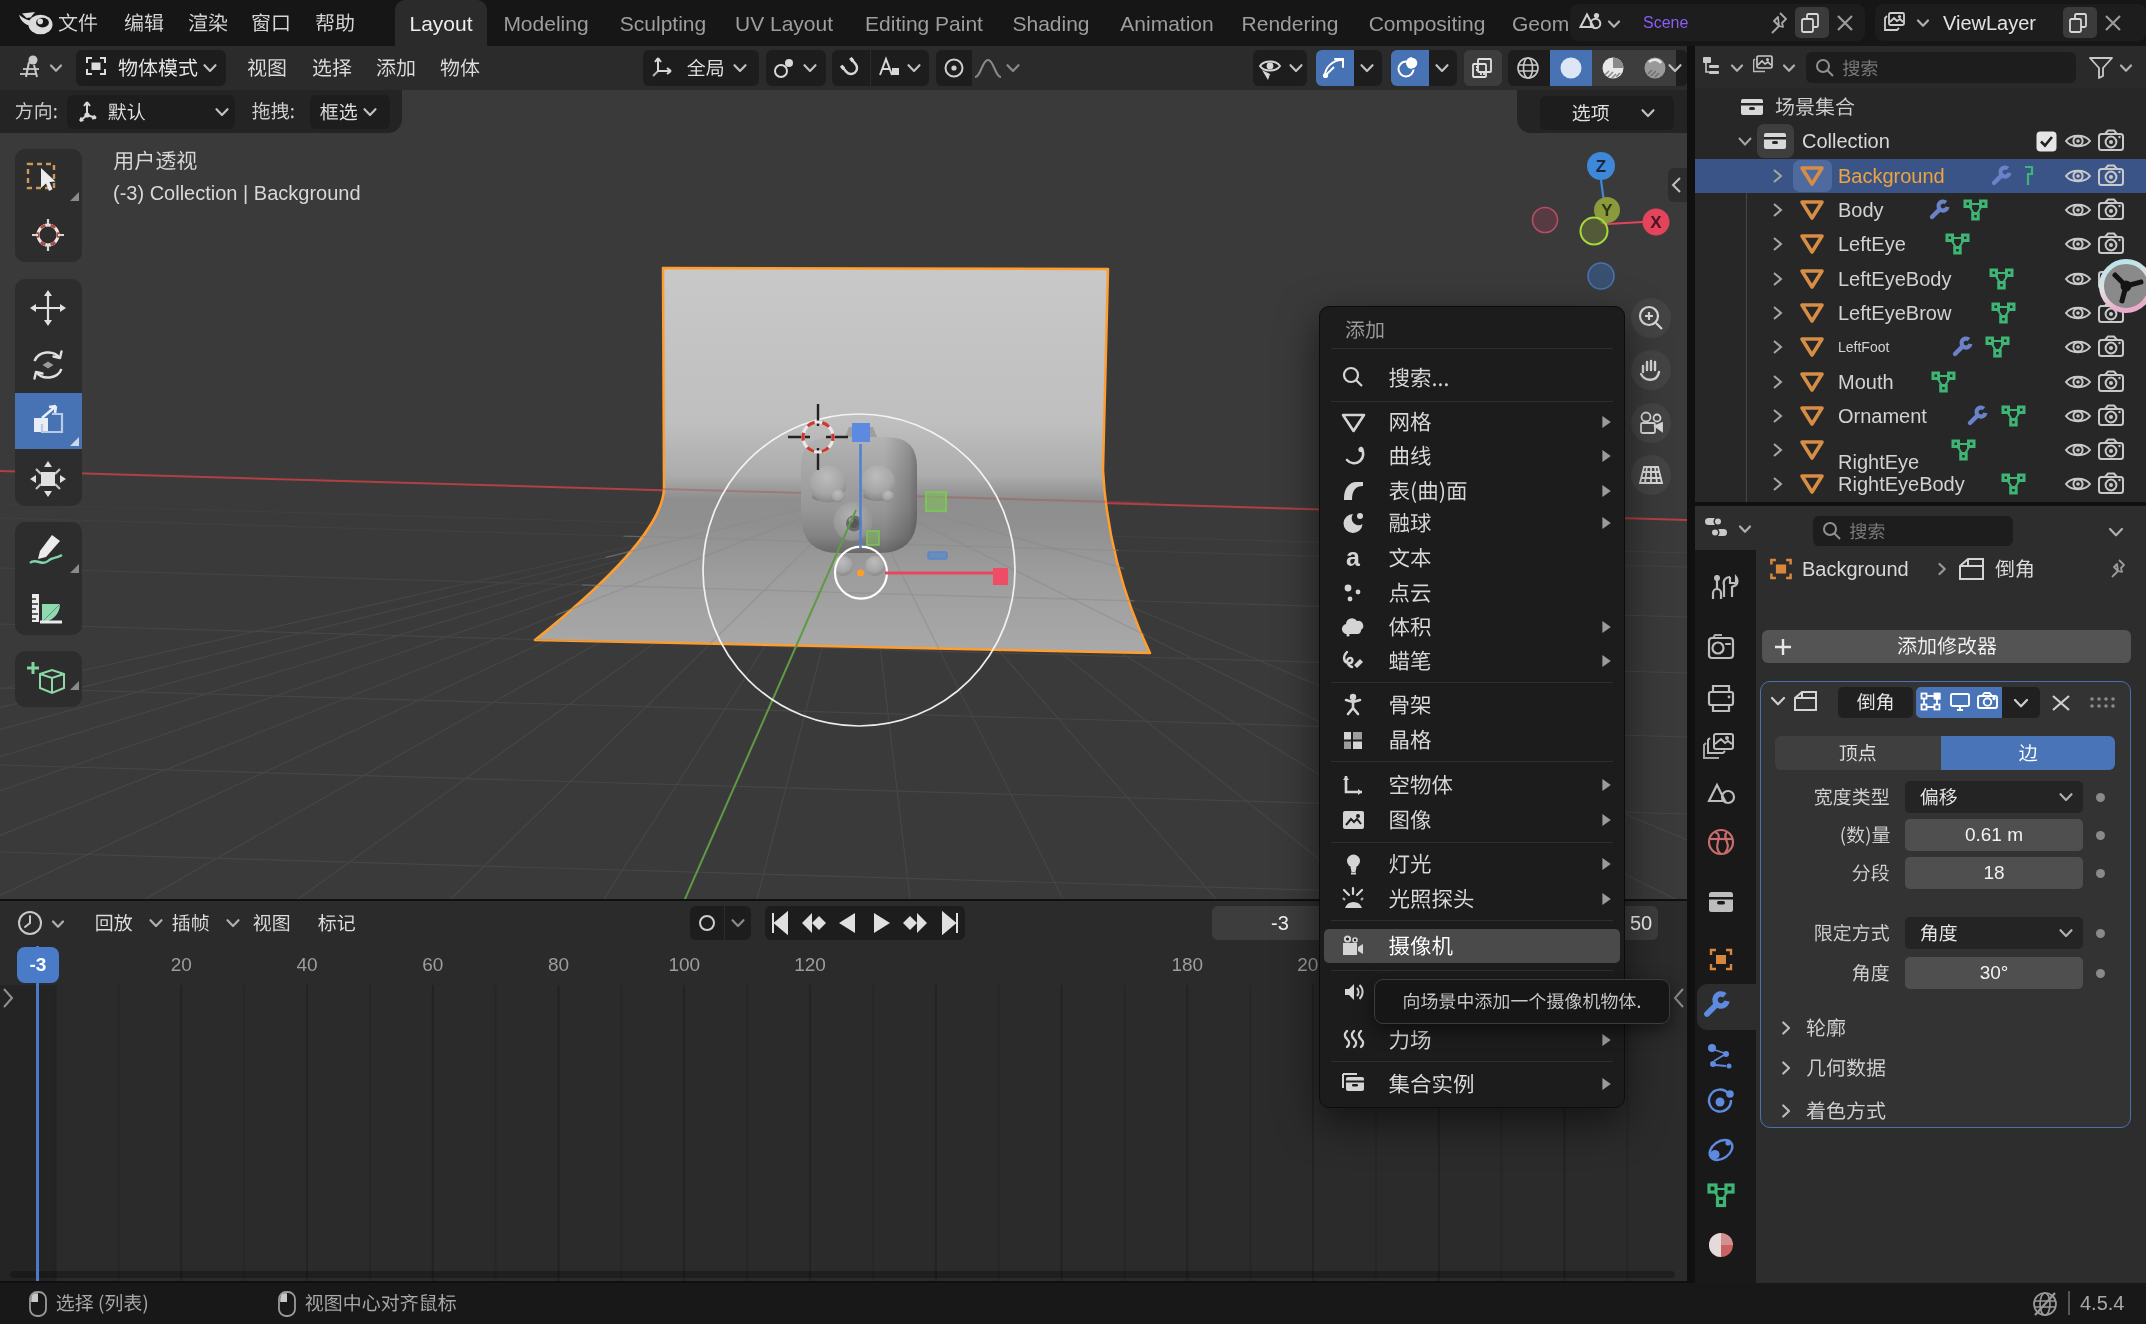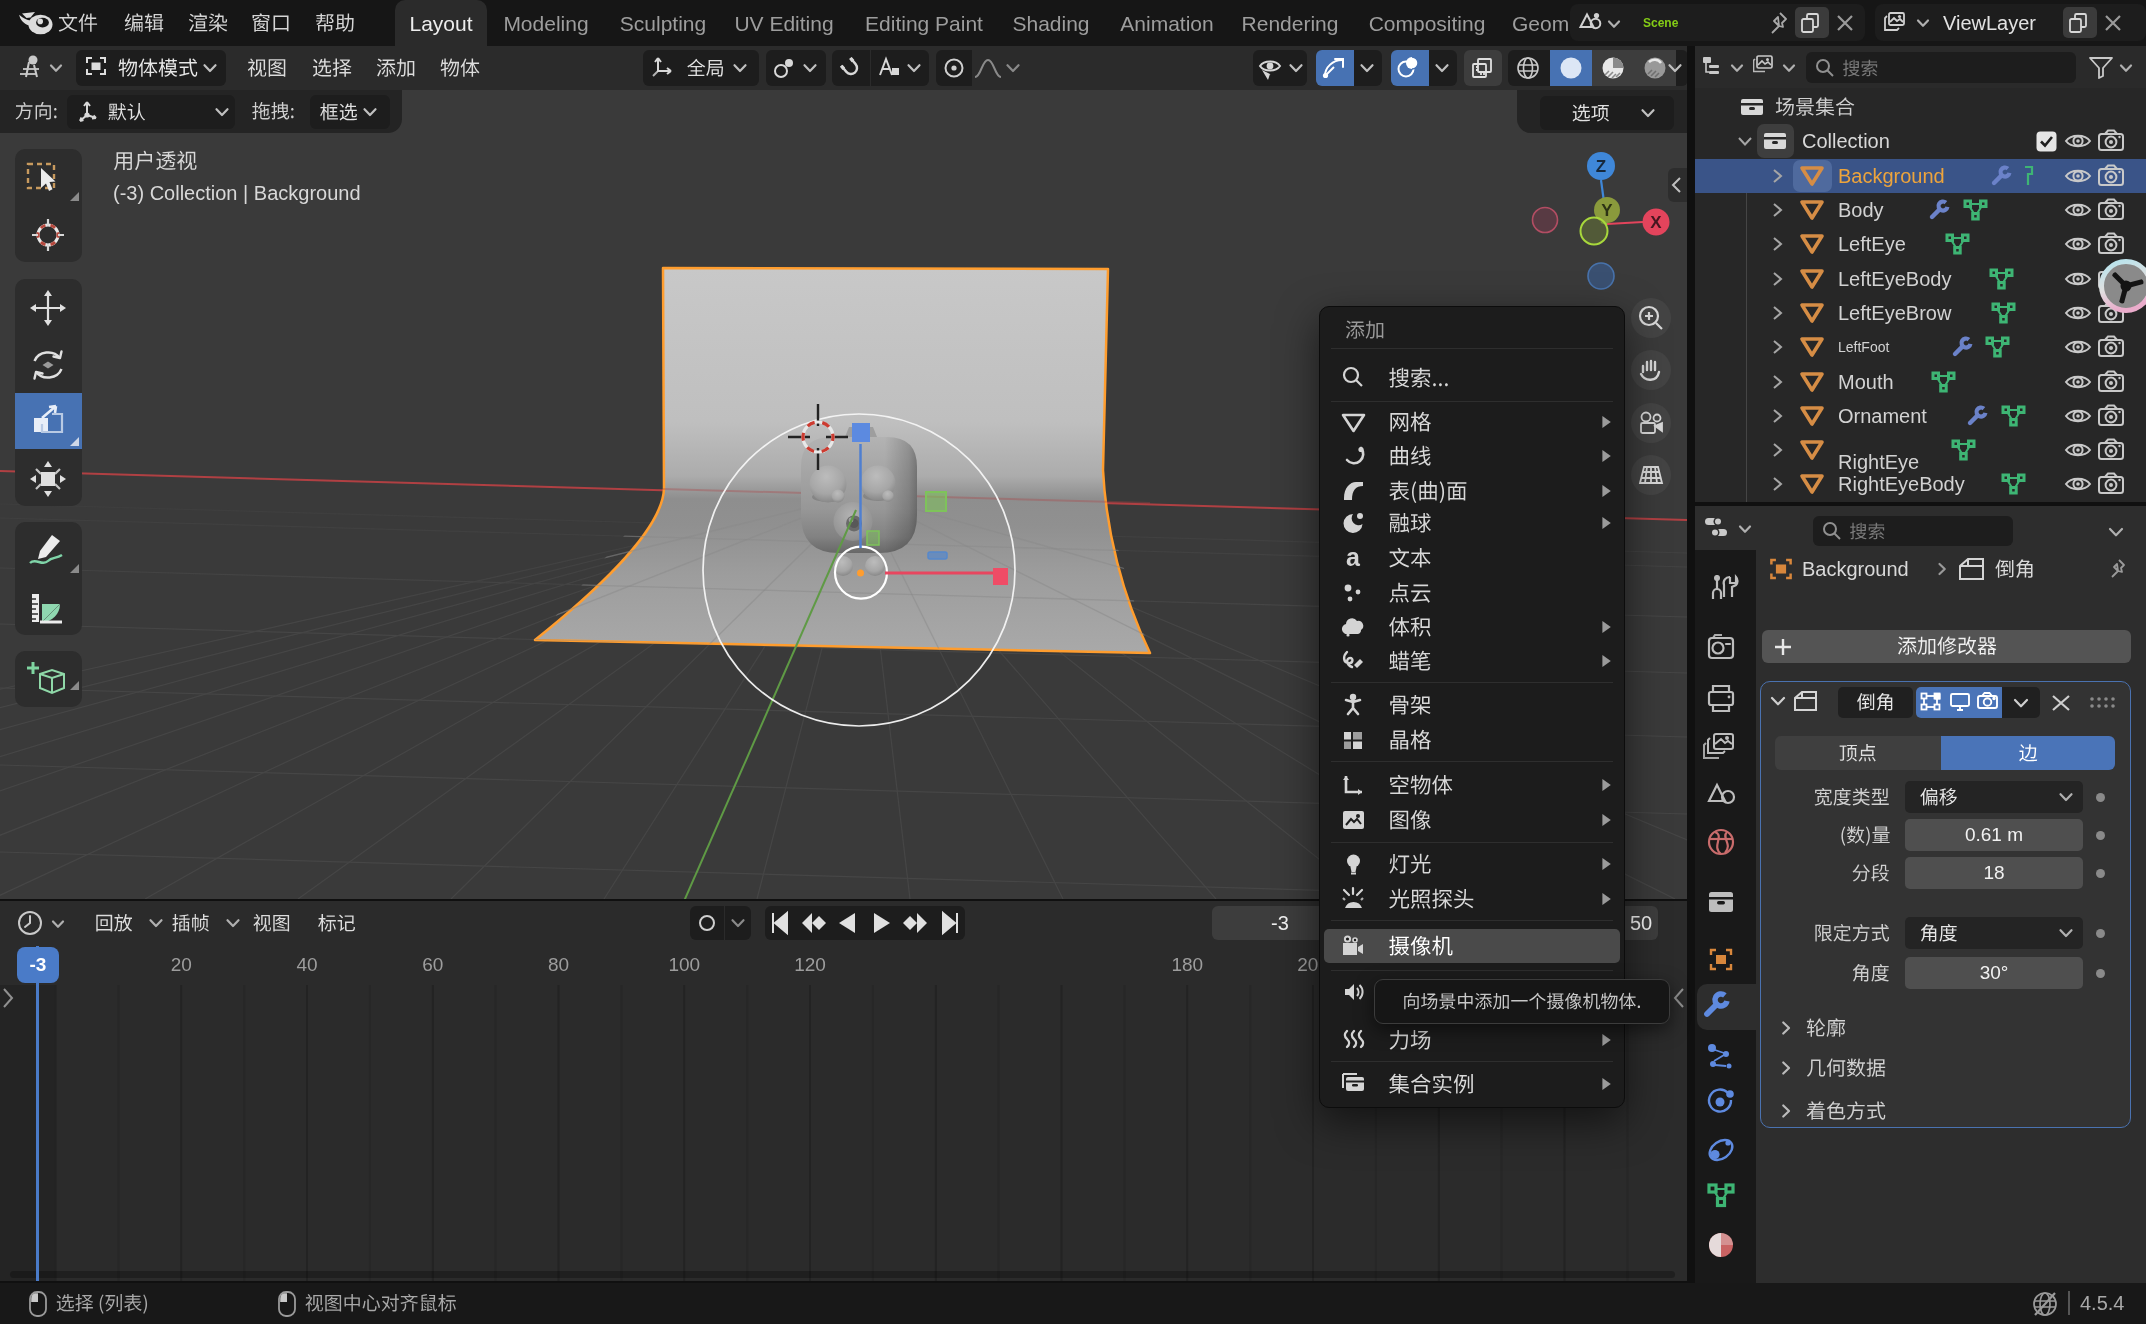--- a/index.html
+++ b/index.html
@@ -23,39 +23,39 @@
 <svg style="position:absolute;left:245.0px;top:7.0px;width:52.0px;height:32.0px;overflow:visible" viewBox="-6.0 -23.2 52.0 32.0">
       <path fill="#d5d5d5" d="M7.4 -13.5C5.9 -12.2 3.6 -11.2 1.7 -10.7L2.5 -9.5C4.6 -10.2 6.8 -11.4 8.5 -12.7ZM11.5 -12.6C13.6 -11.7 16.2 -10.3 17.5 -9.4L18.5 -10.4C17.1 -11.3 14.4 -12.6 12.4 -13.5ZM8.6 -11.5C8.3 -10.9 7.8 -10.1 7.3 -9.4H3.3V1.6H4.8V0.8H15.4V1.5H16.9V-9.4H8.9C9.4 -9.9 9.8 -10.5 10.2 -11.1ZM4.8 -0.3V-8.3H15.4V-0.3ZM7.3 -4.4C8.1 -4.1 9 -3.7 9.8 -3.2C8.5 -2.5 7 -1.9 5.5 -1.6C5.8 -1.4 6.1 -1 6.2 -0.7C7.9 -1.1 9.5 -1.7 10.9 -2.7C12 -2.1 12.9 -1.5 13.5 -1L14.3 -1.9C13.7 -2.3 12.8 -2.9 11.9 -3.4C12.8 -4.2 13.6 -5.2 14.1 -6.4L13.3 -6.7L13.1 -6.7H8.5C8.7 -7 8.9 -7.4 9.1 -7.7L7.9 -7.9C7.5 -6.9 6.6 -5.8 5.5 -4.9C5.8 -4.7 6.2 -4.4 6.4 -4.2C7 -4.6 7.5 -5.2 7.9 -5.7H12.5C12 -5 11.5 -4.4 10.8 -3.9C9.9 -4.4 8.9 -4.8 8 -5.1ZM8.5 -16.5C8.8 -16.1 9 -15.6 9.2 -15.1H1.5V-11.9H3V-13.9H16.9V-12H18.4V-15.1H11C10.8 -15.7 10.4 -16.4 10.1 -16.9Z M22.5 -14.7V1.1H24.1V-0.6H35.9V1H37.5V-14.7ZM24.1 -2.1V-13.2H35.9V-2.1Z"></path>
     </svg>
 <svg style="position:absolute;left:309.0px;top:7.0px;width:52.0px;height:32.0px;overflow:visible" viewBox="-6.0 -23.2 52.0 32.0">
       <path fill="#d5d5d5" d="M5.5 -16.8V-15.2H1.3V-14H5.5V-12.5H1.7V-11.4H5.5V-10.9C5.5 -10.6 5.4 -10.2 5.3 -9.8H1V-8.6H4.7C4.1 -7.7 3.1 -6.8 1.4 -6.2C1.7 -5.9 2.2 -5.5 2.4 -5.1C4.6 -6 5.8 -7.3 6.4 -8.6H10.8V-9.8H6.9C7 -10.2 7 -10.6 7 -10.9V-11.4H10.3V-12.5H7V-14H10.7V-15.2H7V-16.8ZM11.7 -16V-6.1H13.1V-14.7H16.5C16 -13.8 15.3 -12.8 14.7 -11.9C16.4 -10.9 17.1 -10 17.1 -9.3C17.1 -8.9 17 -8.6 16.6 -8.5C16.4 -8.4 16.1 -8.3 15.8 -8.3C15.2 -8.3 14.5 -8.3 13.6 -8.4C13.8 -8 14 -7.5 14.1 -7.1C14.9 -7 15.7 -7 16.4 -7.1C16.8 -7.1 17.3 -7.3 17.6 -7.4C18.3 -7.8 18.6 -8.3 18.6 -9.2C18.6 -10.1 18 -11.1 16.3 -12.1C17.1 -13.1 18 -14.4 18.8 -15.4L17.7 -16L17.5 -16ZM3 -5.2V0.5H4.5V-3.9H9.2V1.6H10.7V-3.9H15.8V-1.2C15.8 -0.9 15.7 -0.8 15.4 -0.8C15 -0.8 13.9 -0.8 12.6 -0.8C12.8 -0.5 13 0.1 13.1 0.5C14.8 0.5 15.8 0.5 16.5 0.3C17.1 0 17.3 -0.4 17.3 -1.1V-5.2H10.7V-6.8H9.2V-5.2Z M32.7 -16.8C32.7 -15.3 32.7 -13.7 32.6 -12.3H29.3V-10.8H32.6C32.3 -6 31.3 -1.9 27.4 0.5C27.8 0.8 28.3 1.3 28.5 1.6C32.6 -1 33.7 -5.6 34 -10.8H37.1C36.9 -3.5 36.7 -0.8 36.2 -0.2C36 0 35.8 0.1 35.5 0.1C35 0.1 34 0.1 32.9 -0C33.1 0.4 33.3 1 33.3 1.4C34.4 1.5 35.5 1.5 36.1 1.4C36.7 1.4 37.1 1.2 37.5 0.7C38.2 -0.2 38.4 -3.1 38.6 -11.5C38.6 -11.7 38.6 -12.3 38.6 -12.3H34.1C34.1 -13.7 34.1 -15.3 34.1 -16.8ZM20.7 -1.9 21 -0.4C23.4 -0.9 26.7 -1.7 29.9 -2.4L29.8 -3.8L28.7 -3.6V-15.8H22.1V-2.2ZM23.5 -2.5V-5.9H27.2V-3.2ZM23.5 -10.2H27.2V-7.2H23.5ZM23.5 -11.5V-14.5H27.2V-11.5Z"></path>
     </svg>
 <div style="position:absolute;left:395px;top:0;width:92px;height:46px;background:#2b2b2b;border-radius:10px 10px 0 0"></div>
 <div style="position:absolute;left:141px;width:600px;text-align:center;top:3px;height:42px;line-height:42px;font-size:21px;color:#ededed;font-weight:normal;letter-spacing:0;white-space:pre">Layout</div>
 <div style="position:absolute;left:246px;width:600px;text-align:center;top:3px;height:42px;line-height:42px;font-size:21px;color:#9d9d9d;font-weight:normal;letter-spacing:0;white-space:pre">Modeling</div>
 <div style="position:absolute;left:363px;width:600px;text-align:center;top:3px;height:42px;line-height:42px;font-size:21px;color:#9d9d9d;font-weight:normal;letter-spacing:0;white-space:pre">Sculpting</div>
-<div style="position:absolute;left:484px;width:600px;text-align:center;top:3px;height:42px;line-height:42px;font-size:21px;color:#9d9d9d;font-weight:normal;letter-spacing:0;white-space:pre">UV Editing</div>
+<div style="position:absolute;left:484px;width:600px;text-align:center;top:3px;height:42px;line-height:42px;font-size:21px;color:#9d9d9d;font-weight:normal;letter-spacing:0;white-space:pre">UV Layout</div>
 <div style="position:absolute;left:624px;width:600px;text-align:center;top:3px;height:42px;line-height:42px;font-size:21px;color:#9d9d9d;font-weight:normal;letter-spacing:0;white-space:pre">Editing Paint</div>
 <div style="position:absolute;left:751px;width:600px;text-align:center;top:3px;height:42px;line-height:42px;font-size:21px;color:#9d9d9d;font-weight:normal;letter-spacing:0;white-space:pre">Shading</div>
 <div style="position:absolute;left:867px;width:600px;text-align:center;top:3px;height:42px;line-height:42px;font-size:21px;color:#9d9d9d;font-weight:normal;letter-spacing:0;white-space:pre">Animation</div>
 <div style="position:absolute;left:990px;width:600px;text-align:center;top:3px;height:42px;line-height:42px;font-size:21px;color:#9d9d9d;font-weight:normal;letter-spacing:0;white-space:pre">Rendering</div>
 <div style="position:absolute;left:1127px;width:600px;text-align:center;top:3px;height:42px;line-height:42px;font-size:21px;color:#9d9d9d;font-weight:normal;letter-spacing:0;white-space:pre">Compositing</div>
 <div style="position:absolute;left:1510px;top:0;width:58px;height:46px;overflow:hidden">
       <div style="position:absolute;left:2px;top:3px;height:42px;line-height:42px;font-size:21px;color:#9d9d9d;font-weight:normal;letter-spacing:0;white-space:pre">Geome</div>
     </div>
 <div style="position:absolute;left:1570px;top:4px;width:295px;height:37px;background:#1d1d1d;border-radius:8px"></div>
 <svg style="position:absolute;left:1578px;top:11px;" width="50" height="24" viewBox="0 0 50 24">
       <g stroke="#d0d0d0" fill="none" stroke-width="2">
         <path d="M9,3.5 L15.5,16 L2.5,16 Z"></path>
         <circle cx="17.5" cy="12.5" r="4.8"></circle>
         <circle cx="18.5" cy="4.5" r="2.6" fill="#d0d0d0" stroke="none"></circle>
       </g>
       <path d="M31,10.5 L36,15.75 L41,10.5" stroke="#b0b0b0" stroke-width="2.2" fill="none" stroke-linecap="round" stroke-linejoin="round"></path>
     </svg>
-<div style="position:absolute;left:1643px;top:3px;height:40px;line-height:40px;font-size:12px;color:#84cc16;font-weight:bold;letter-spacing:0;white-space:pre">Scene</div>
+<div style="position:absolute;left:1643px;top:3px;height:40px;line-height:40px;font-size:16px;color:#8b5cf6;font-weight:normal;letter-spacing:0;white-space:pre">Scene</div>
 <svg style="position:absolute;left:1764px;top:10px;" width="26" height="26" viewBox="0 0 26 26">
       <path d="M16,3 L22,9 L18,13 L19,17 L15,16 L8,23 M15,16 L10,11 L14,7 Z" stroke="#a8a8a8" stroke-width="1.8" fill="none" stroke-linejoin="round"></path>
     </svg>
 <div style="position:absolute;left:1795px;top:7px;width:34px;height:31px;background:#3b3b3b;border-radius:5px"></div>
 <svg style="position:absolute;left:1799px;top:12px;" width="26" height="22" viewBox="0 0 26 22">
       <g stroke="#d8d8d8" stroke-width="1.8" fill="none">
         <rect x="8" y="2" width="11" height="13" rx="1.5"></rect>
         <path d="M14,4 L18,8 L18,15" opacity="0"></path>
         <rect x="3" y="7" width="11" height="13" rx="1.5" fill="#3b3b3b"></rect>
       </g>

